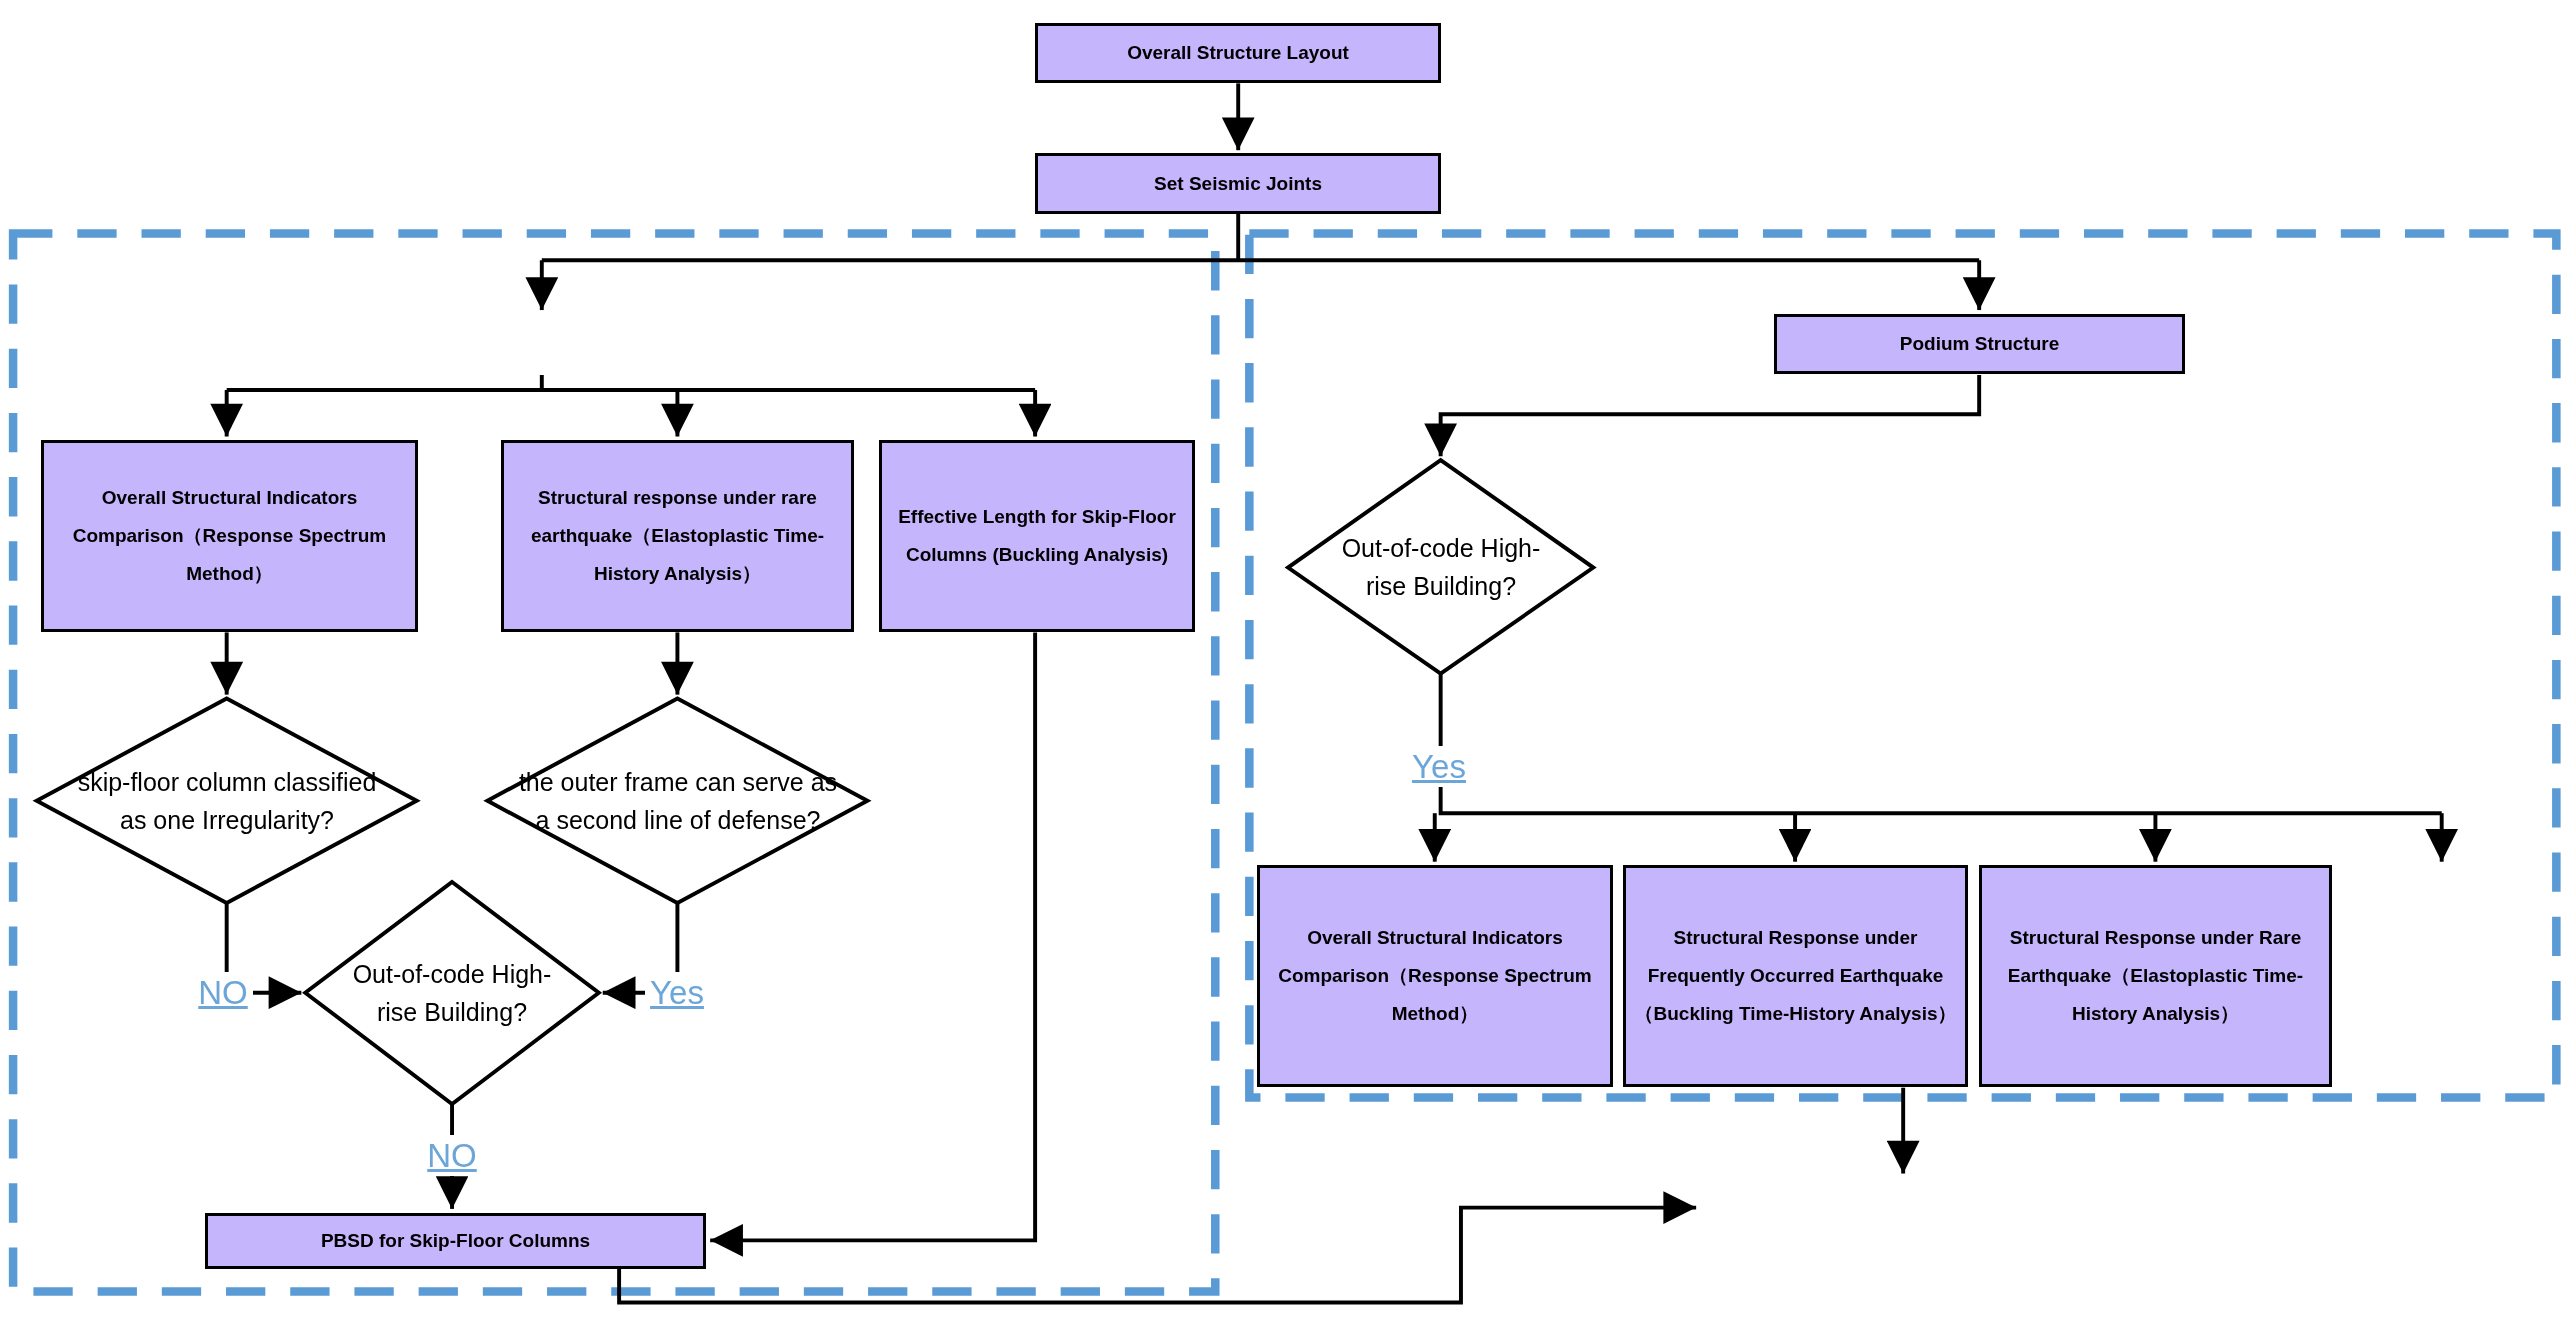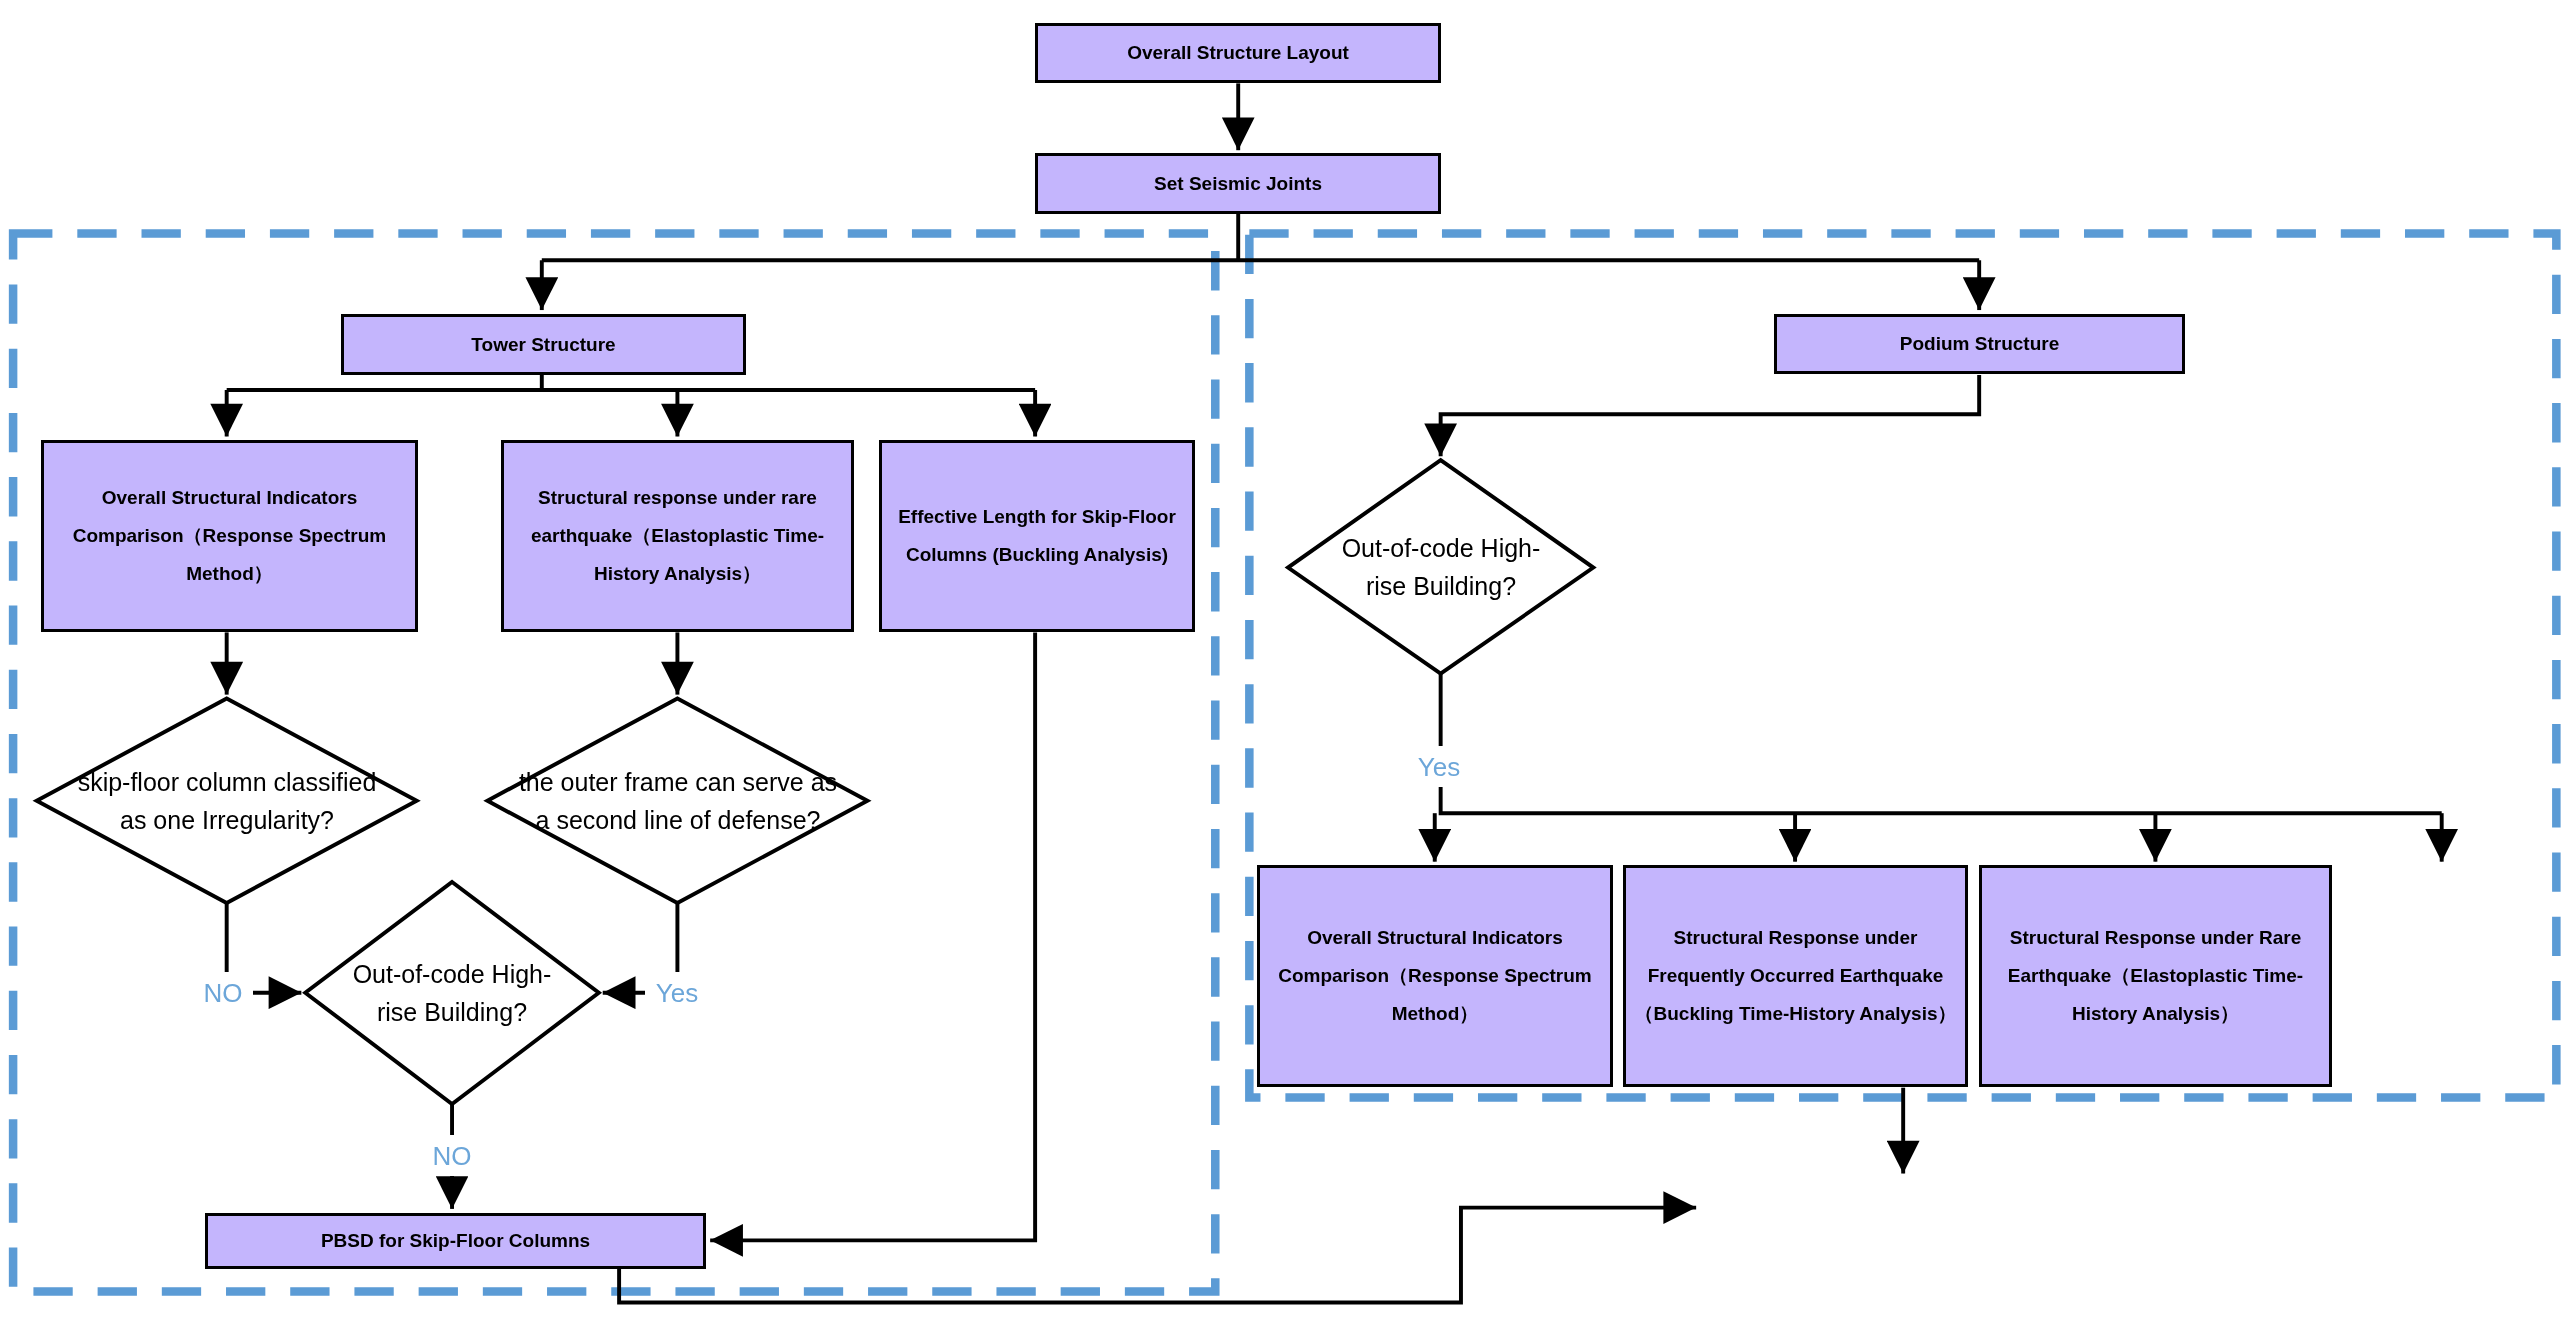--- a/index.html
+++ b/index.html
@@ -17,21 +17,21 @@
     text-align: center; font-size: 19px; line-height: 38px;
     padding: 2.6px 6.6px;
     font-weight: bold;
   }
   .dtext {
     position: absolute; display: flex; align-items: center; justify-content: center;
     text-align: center; font-size: 25px; line-height: 38px;
   }
   .branch-label {
     position: absolute; display: flex; align-items: center; justify-content: center;
-    font-size: 26px; line-height: 26px; background: #ffffff; color: #6CA6D9;
+    font-size: 33px; line-height: 26px; background: #ffffff; color: #6CA6D9; text-decoration: underline;
   }
 </style>
 </head>
 <body>
 
 <div id="canvas">
 
   <svg class="layer" width="2576" height="1327" viewBox="0 0 3932 2025">
     <defs>
       <marker id="arrow" viewBox="0 0 12 12" refX="12" refY="6" markerWidth="54" markerHeight="50" markerUnits="userSpaceOnUse" orient="auto">
@@ -67,21 +67,20 @@
     <path d="M2905 1660 L2905 1791" stroke="#000" stroke-width="6" fill="none" marker-end="url(#arrow)"></path>
 
     <polygon points="346,1066 636,1222 346,1378 56,1222" fill="#fff" stroke="#000" stroke-width="6"></polygon>
     <polygon points="1034,1066 1324,1222 1034,1378 744,1222" fill="#fff" stroke="#000" stroke-width="6"></polygon>
     <polygon points="690,1346 914,1515 690,1685 466,1515" fill="#fff" stroke="#000" stroke-width="6"></polygon>
     <polygon points="2199,702 2432,866 2199,1028 1966,866" fill="#fff" stroke="#000" stroke-width="6"></polygon>
   </svg>
 
   <div class="node" style="left:1035px; top:23px;  width:406px; height:60px;">Overall Structure Layout</div>
   <div class="node" style="left:1035px; top:153px; width:406px; height:61px;">Set Seismic Joints</div>
-  <div class="node" style="left:341px;  top:314px; width:405px; height:61px;">Tower Structure</div>
   <div class="node" style="left:41px;   top:440px; width:377px; height:192px;">Overall Structural Indicators Comparison（Response Spectrum Method）</div>
   <div class="node" style="left:501px;  top:440px; width:353px; height:192px;">Structural response under rare earthquake（Elastoplastic Time-History Analysis）</div>
   <div class="node" style="left:879px; top:440px; width:316px; height:192px;">Effective Length for Skip-Floor Columns (Buckling Analysis)</div>
   <div class="node" style="left:205px;  top:1213px; width:501px; height:56px;">PBSD for Skip-Floor Columns</div>
   <div class="node" style="left:1774px; top:314px; width:411px; height:60px;">Podium Structure</div>
   <div class="node" style="left:1257px; top:865px; width:356px; height:222px;">Overall Structural Indicators Comparison（Response Spectrum Method）</div>
   <div class="node" style="left:1623px; top:865px; width:345px; height:222px;">Structural Response under Frequently Occurred Earthquake（Buckling Time-History Analysis）</div>
   <div class="node" style="left:1979px; top:865px; width:353px; height:222px;">Structural Response under Rare Earthquake（Elastoplastic Time-History Analysis）</div>
 
   <div class="dtext" style="left:63px;   top:729px; width:328px; height:144px;">skip-floor column classified as one Irregularity?</div>

